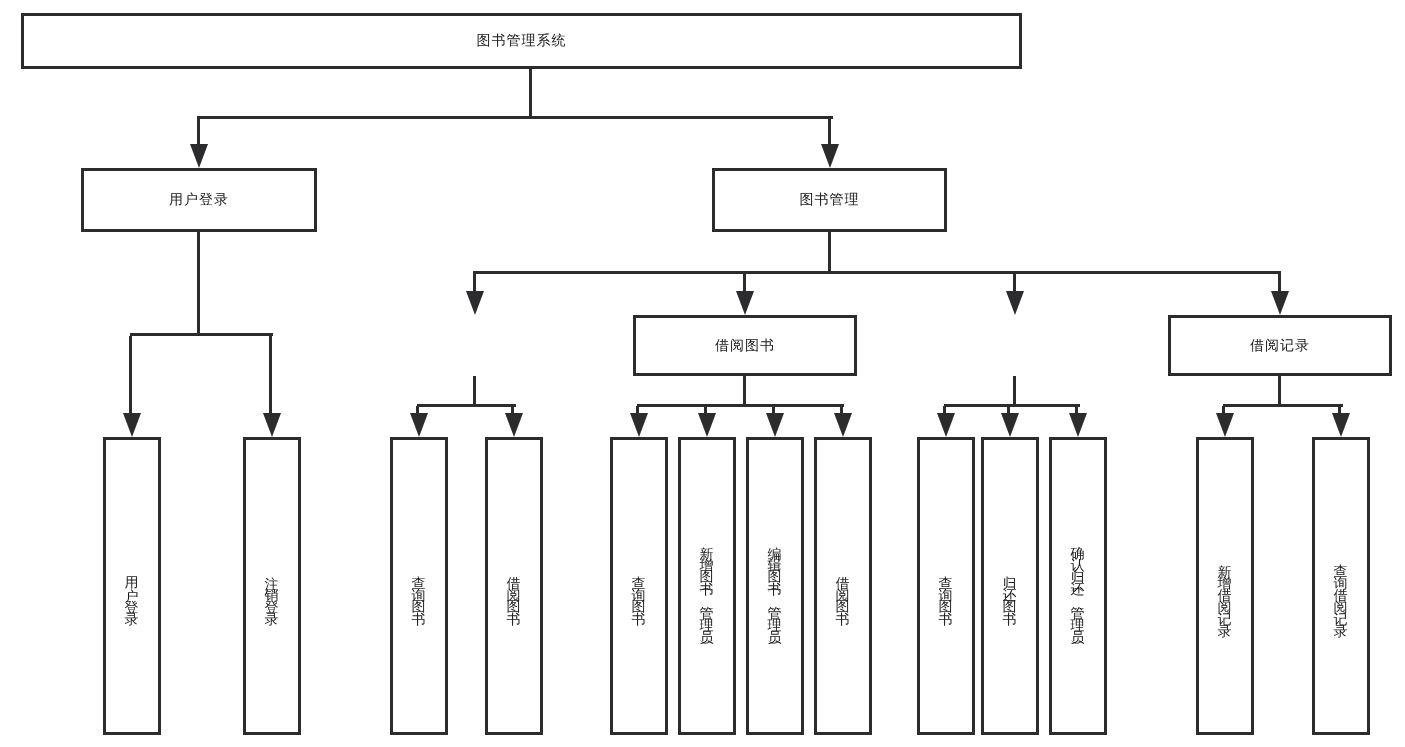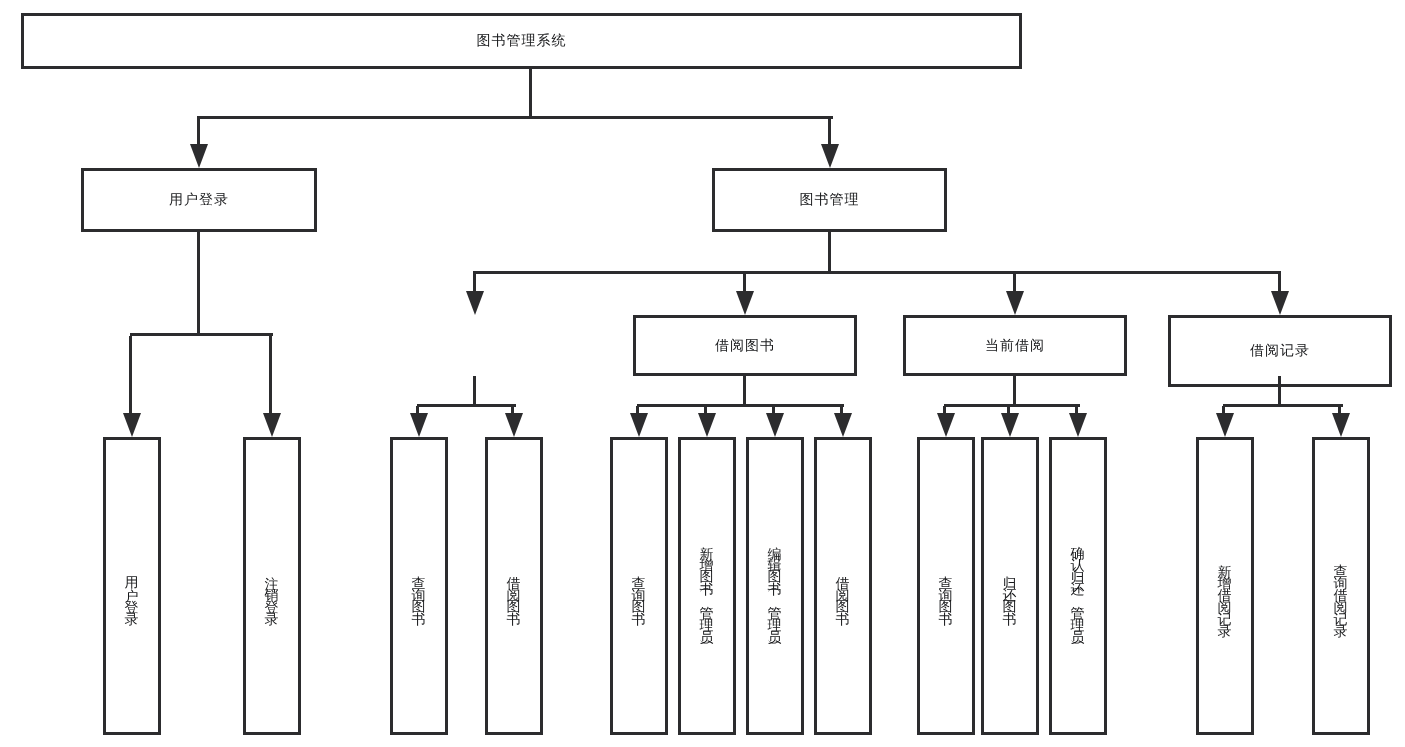--- a/index.html
+++ b/index.html
@@ -83,22 +83,21 @@
   <div class="vline" style="left:473px;top:274px;height:20px;"></div>
   <div class="vline" style="left:743px;top:274px;height:20px;"></div>
   <div class="vline" style="left:1013px;top:274px;height:20px;"></div>
   <div class="vline" style="left:1278px;top:274px;height:20px;"></div>
   <div class="arrow" style="left:466px;top:291px;"></div>
   <div class="arrow" style="left:736px;top:291px;"></div>
   <div class="arrow" style="left:1006px;top:291px;"></div>
   <div class="arrow" style="left:1271px;top:291px;"></div>
 
   <div class="box" style="left:633px;top:315px;width:224px;height:61px;">借阅图书</div>
-  <div class="box" style="left:903px;top:315px;width:224px;height:61px;">当前借阅</div>
-  <div class="box" style="left:1168px;top:315px;width:224px;height:72px;">借阅记录</div>
+  <div class="box" style="left:1168px;top:315px;width:224px;height:61px;">借阅记录</div>
 
   <div class="vline" style="left:473px;top:376px;height:30px;"></div>
   <div class="hline" style="left:417px;top:404px;width:99px;"></div>
   <div class="vline" style="left:416px;top:406px;height:14px;"></div>
   <div class="vline" style="left:511px;top:406px;height:14px;"></div>
   <div class="arrow" style="left:410px;top:413px;"></div>
   <div class="arrow" style="left:505px;top:413px;"></div>
 
   <div class="vline" style="left:743px;top:376px;height:30px;"></div>
   <div class="hline" style="left:637px;top:404px;width:207px;"></div>

